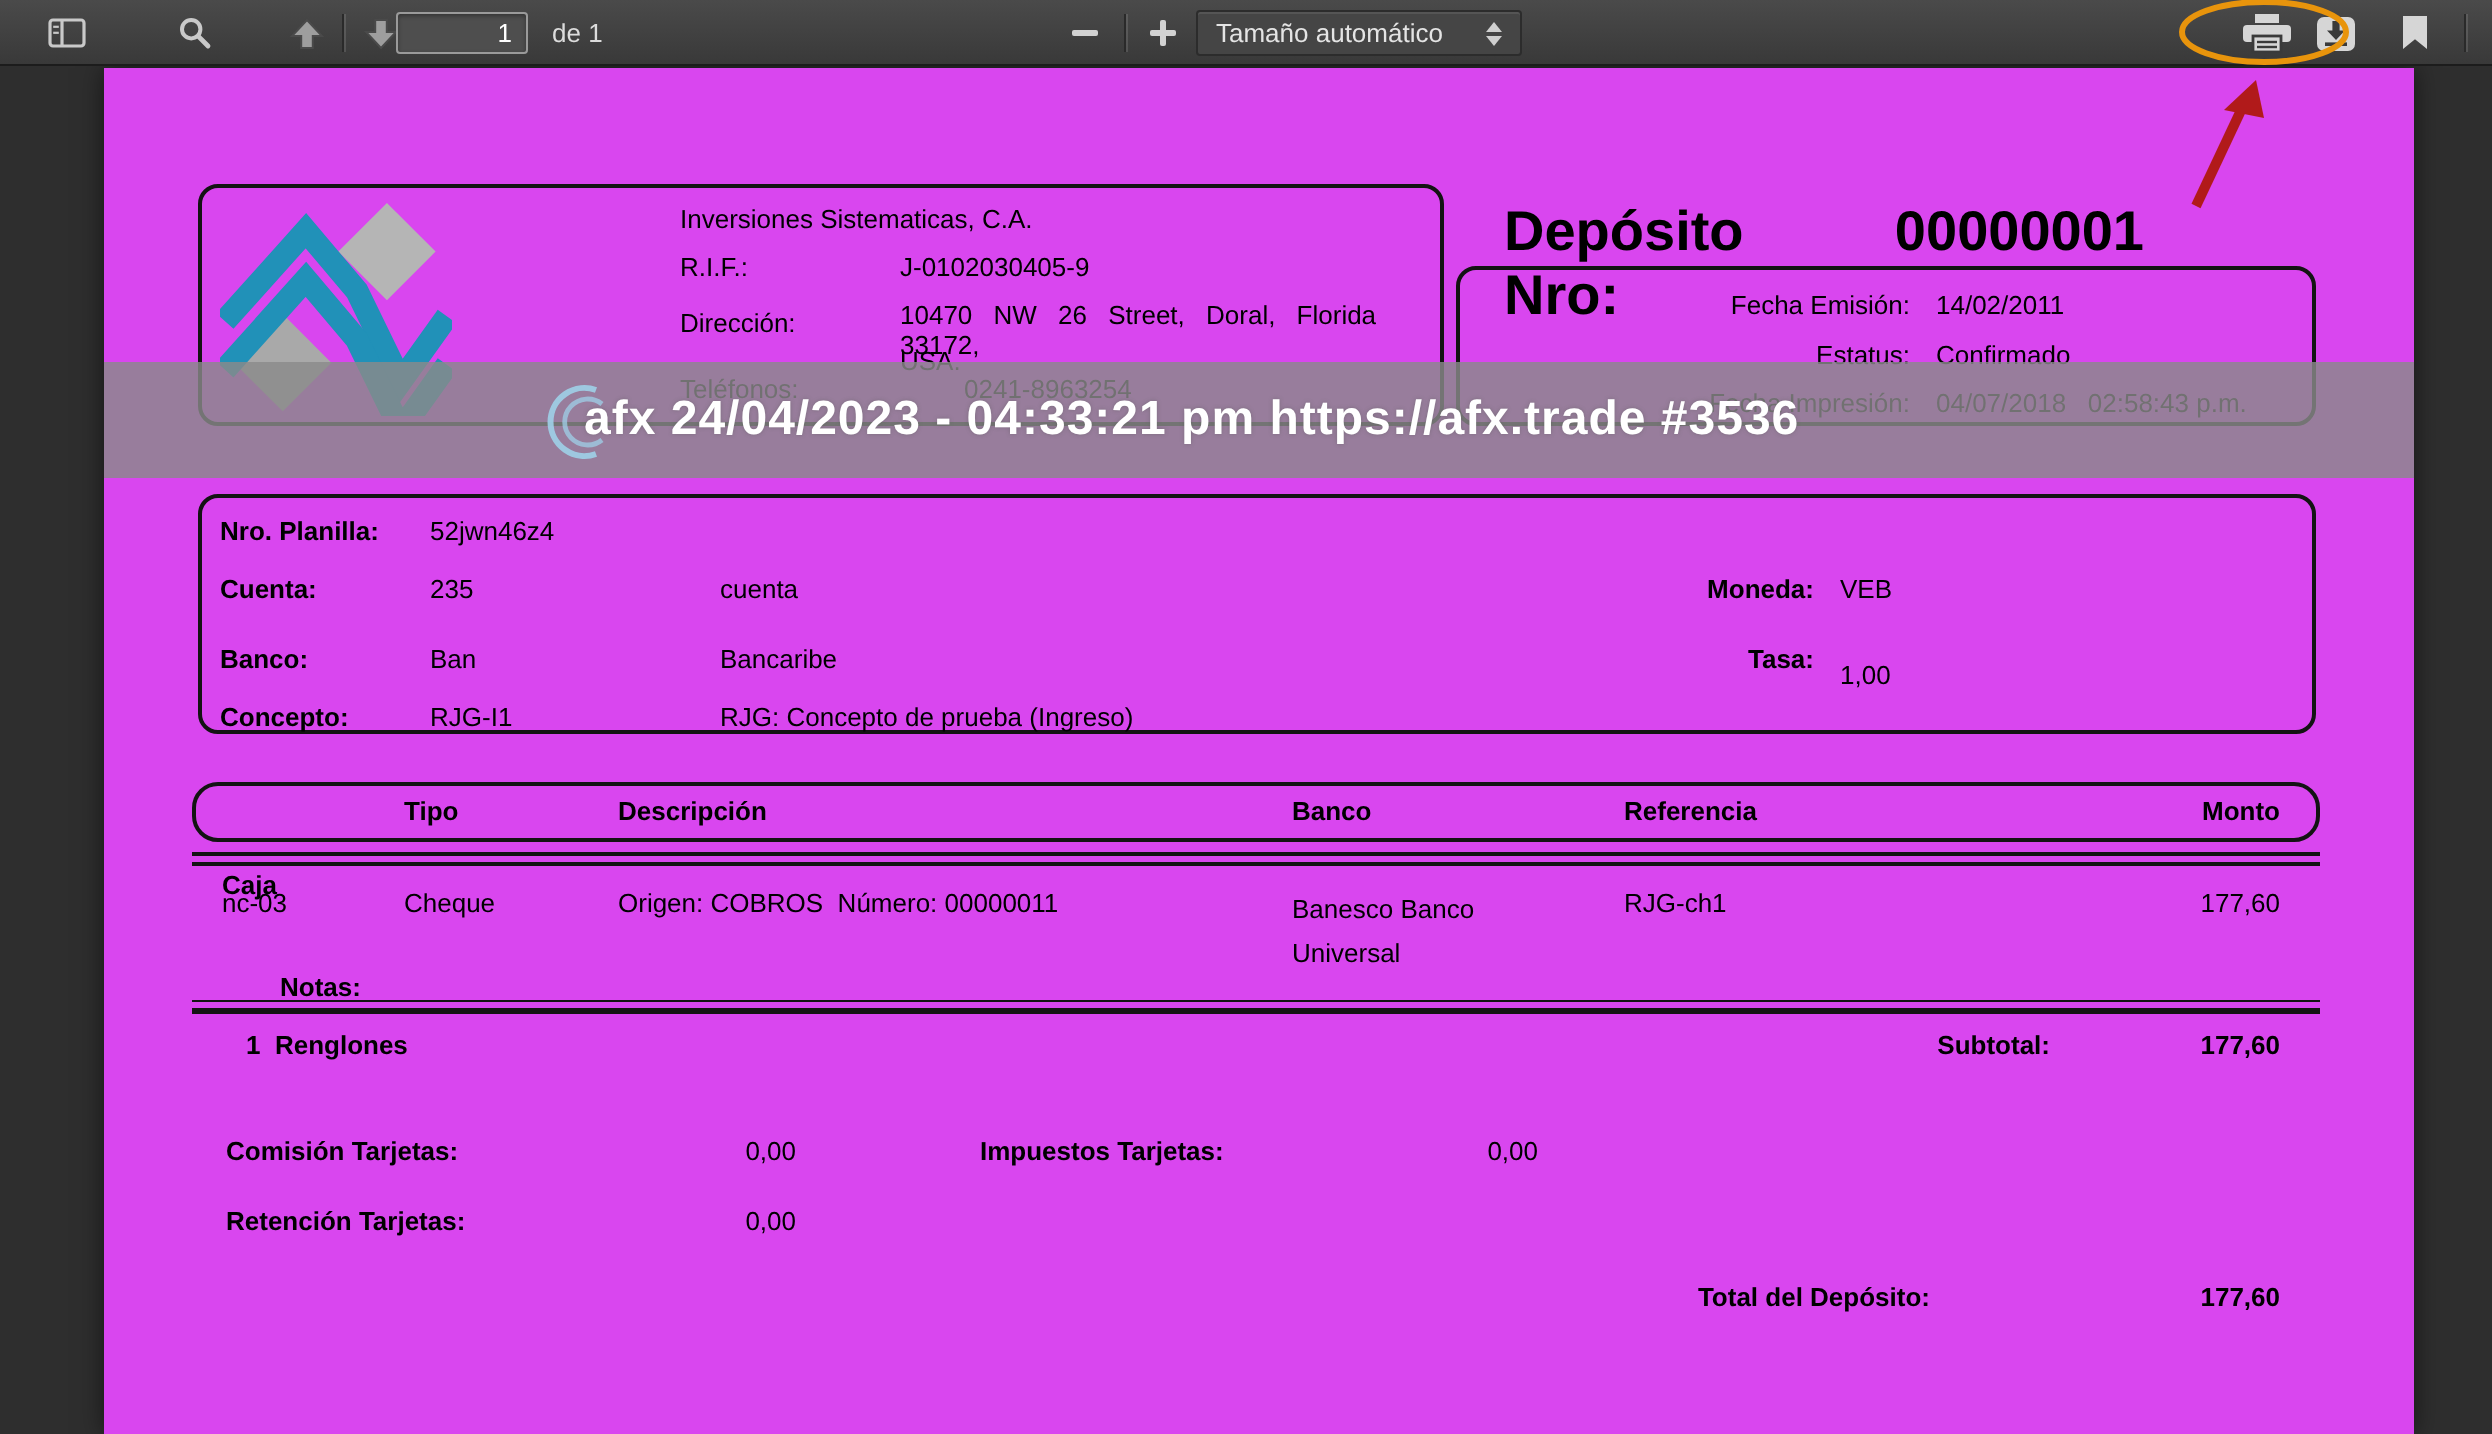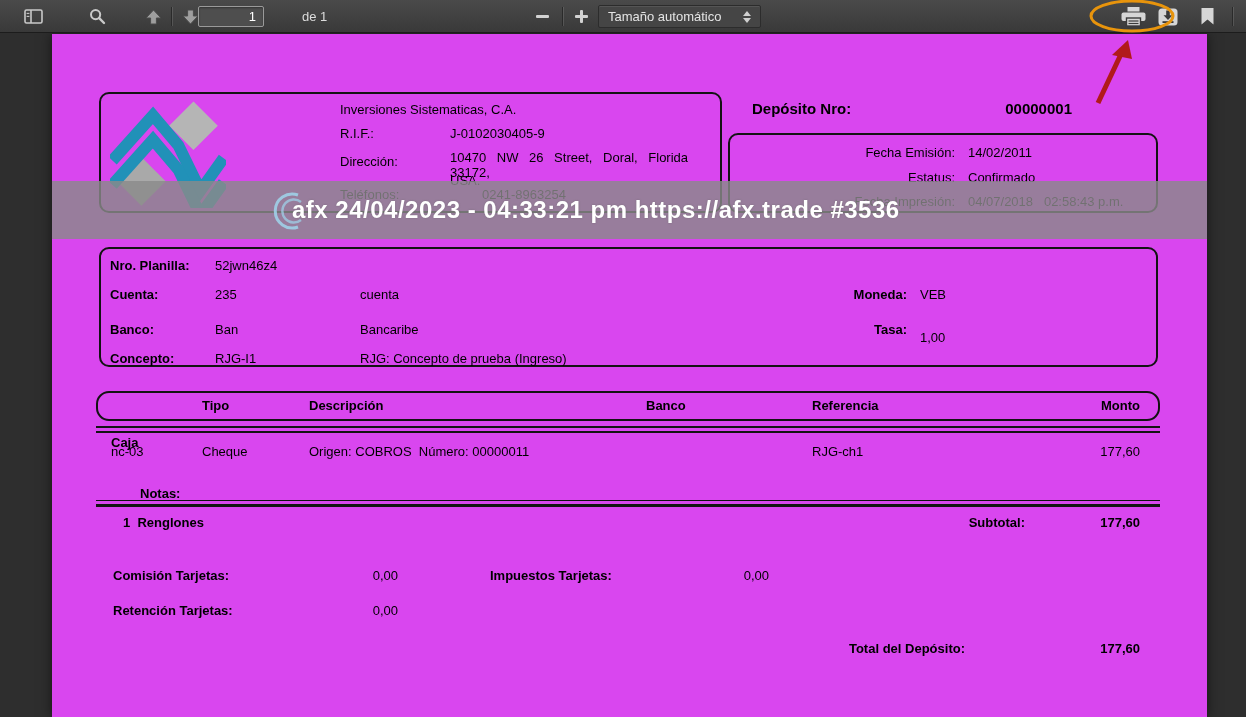--- a/index.html
+++ b/index.html
@@ -13,21 +13,21 @@
            border-bottom:1px solid #1c1c1c;z-index:5;
            display:flex;align-items:center;color:#d8d8d8;font-size:13px;}
   .tbtn{height:25px;display:flex;align-items:center;justify-content:center;
         border-radius:2px;cursor:default;position:absolute;top:4px;}
   .tsep{position:absolute;top:7px;width:1px;height:19px;background:#2a2a2a;
         box-shadow:1px 0 0 rgba(255,255,255,.12);}
   .page-input{position:absolute;left:198px;top:6px;width:66px;height:21px;
         background:#4e4e4e;border:1px solid #9a9a9a;border-radius:2px;
         color:#fff;font-size:13px;text-align:right;padding:0 7px;outline:none;
         box-shadow:inset 0 1px 2px rgba(0,0,0,.35);font-family:"Liberation Sans",sans-serif;}
-  .page-count{position:absolute;left:276px;top:9px;color:#dcdcdc;margin-left:26px;}
+  .page-count{position:absolute;left:276px;top:9px;color:#dcdcdc;}
   .zoom-select{position:absolute;left:598px;top:5px;width:163px;height:23px;
         background:#454545;border:1px solid #2c2c2c;border-radius:2px;
         box-shadow:inset 0 1px 0 rgba(255,255,255,.09);
         display:flex;align-items:center;padding:0 9px;color:#e4e4e4;font-size:13px;}
   .zoom-select .arrows{margin-left:auto;display:flex;flex-direction:column;gap:2px;align-items:center;}
   .zoom-select .arrows i{display:block;width:0;height:0;border-left:4px solid transparent;
         border-right:4px solid transparent;}
   .zoom-select .arrows i.up{border-bottom:5px solid #cfcfcf;}
   .zoom-select .arrows i.down{border-top:5px solid #cfcfcf;}
   .icon{display:block;}
@@ -147,21 +147,21 @@
 
     <div class="abs" style="left:288px;top:68px;">Inversiones Sistematicas, C.A.</div>
     <div class="abs" style="left:288px;top:92px;">R.I.F.:</div>
     <div class="abs" style="left:398px;top:92px;">J-0102030405-9</div>
     <div class="abs" style="left:288px;top:120px;">Dirección:</div>
     <div class="abs" style="left:398px;top:116px;width:266px;word-spacing:7px;">10470 NW 26 Street, Doral, Florida 33172,</div>
     <div class="abs" style="left:398px;top:139px;">USA.</div>
     <div class="abs" style="left:288px;top:153px;">Teléfonos:</div>
     <div class="abs" style="left:398px;top:153px;margin-left:32px;">0241-8963254</div>
 
-    <div class="abs b" style="left:700px;top:66px;width:320px;font-size:15px;display:flex;gap:14px;justify-content:space-between;">
+    <div class="abs b" style="left:700px;top:66px;width:320px;font-size:28px;display:flex;gap:14px;justify-content:flex-end;">
       <span>Depósito Nro:</span>
       <span>00000001</span>
     </div>
 
     <div class="box" style="left:676px;top:99px;width:430px;height:80px;"></div>
     <div class="abs rt" style="left:740px;top:111px;width:163px;">Fecha Emisión:</div>
     <div class="abs" style="left:916px;top:111px;">14/02/2011</div>
     <div class="abs rt" style="left:740px;top:136px;width:163px;">Estatus:</div>
     <div class="abs" style="left:916px;top:136px;">Confirmado</div>
     <div class="abs rt" style="left:740px;top:160px;width:163px;">Fecha Impresión:</div>
@@ -201,20 +201,21 @@
     <div class="abs b" style="left:257px;top:364px;">Descripción</div>
     <div class="abs b" style="left:594px;top:364px;">Banco</div>
     <div class="abs b" style="left:760px;top:364px;">Referencia</div>
     <div class="abs b rt" style="left:1000px;top:364px;width:88px;">Monto</div>
 
     <div class="abs" style="left:44px;top:392px;width:1064px;height:7px;border-top:2px solid #131313;border-bottom:2px solid #131313;"></div>
 
     <div class="abs" style="left:59px;top:410px;">nc-03</div>
     <div class="abs" style="left:150px;top:410px;">Cheque</div>
     <div class="abs pre" style="left:257px;top:410px;">Origen: COBROS  Número: 00000011</div>
+    <div class="abs" style="left:594px;top:410px;width:118px;line-height:22px;">Banesco Banco Universal</div>
     <div class="abs" style="left:760px;top:410px;">RJG-ch1</div>
     <div class="abs rt" style="left:1000px;top:410px;width:88px;">177,60</div>
 
     <div class="abs b" style="left:88px;top:452px;">Notas:</div>
 
     <div class="abs" style="left:44px;top:466px;width:1064px;height:7px;border-top:1px solid #131313;border-bottom:3px solid #131313;"></div>
 
     <div class="abs b pre" style="left:71px;top:481px;">1  Renglones</div>
     <div class="abs b rt" style="left:873px;top:481px;width:100px;">Subtotal:</div>
     <div class="abs b rt" style="left:1000px;top:481px;width:88px;">177,60</div>

